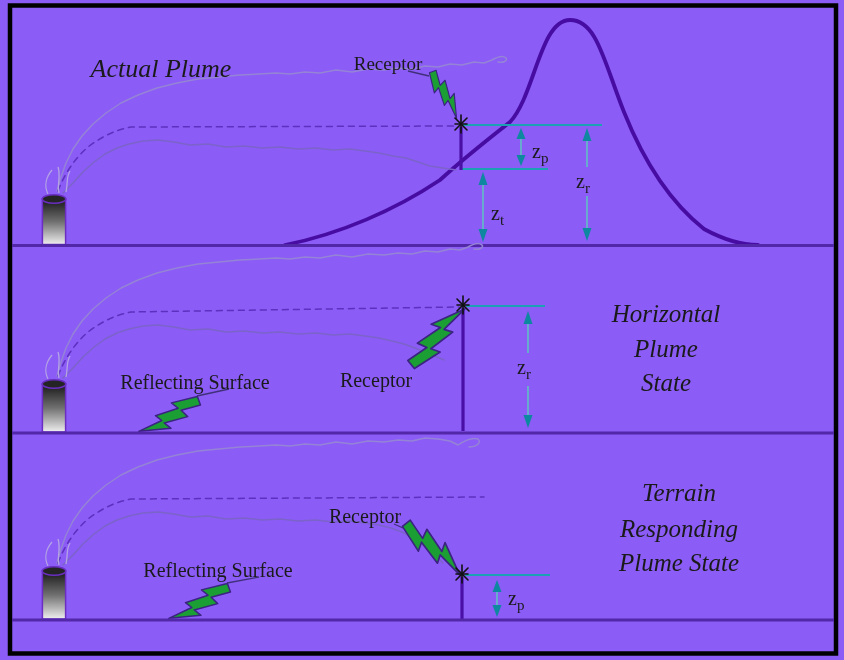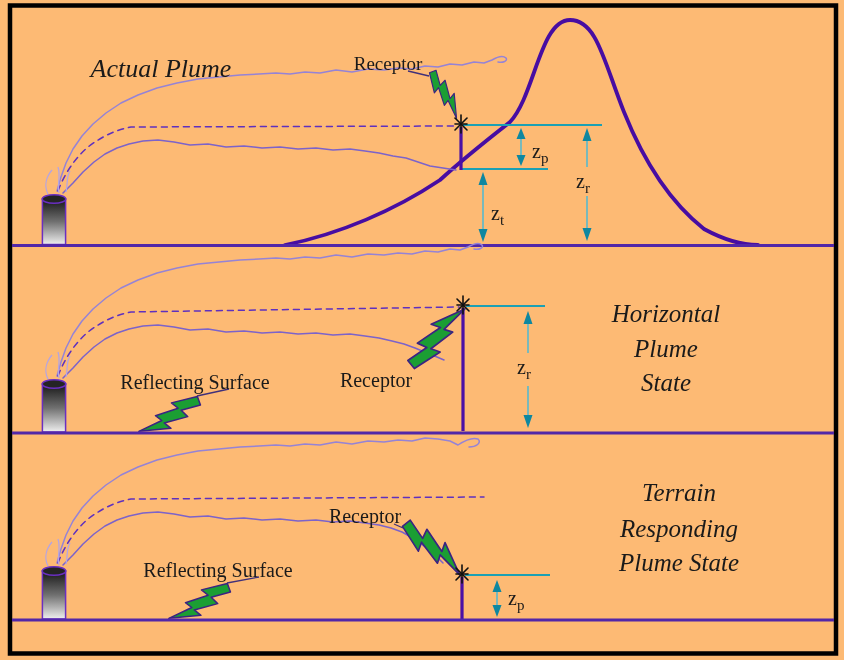--- a/index.html
+++ b/index.html
@@ -1,16 +1,16 @@
 <!DOCTYPE html>
 <html><head>
 <meta charset="utf-8">
 <style>
   html,body{margin:0;padding:0;background:#ffffff;}
-  .wrap{position:relative;width:844px;height:660px;background:#fdba74;overflow:hidden;}
+  .wrap{position:relative;width:844px;height:660px;background:#8b5cf6;overflow:hidden;}
   svg{display:block;}
   text{font-family:"Liberation Serif","DejaVu Serif",serif;fill:#1a1a1a;}
   .ptitle{font-size:26px;font-style:italic;}
   .ptitle2{font-size:25px;font-style:italic;}
   .lbl{font-size:20px;}
   .lbl1{font-size:19px;}
   .zlab{font-size:20px;}
   .zsub{font-size:15px;}
   .pu{fill:none;stroke:#9583d6;stroke-width:1.5;stroke-linejoin:round;stroke-linecap:round;}
   .pl{fill:none;stroke:#7c63ca;stroke-width:1.5;stroke-linejoin:round;stroke-linecap:round;}

